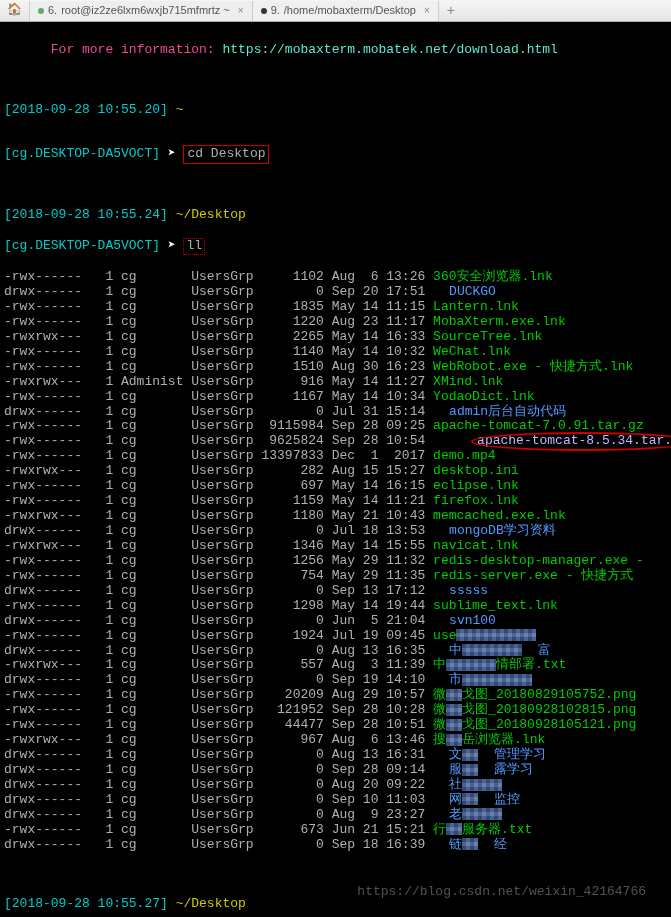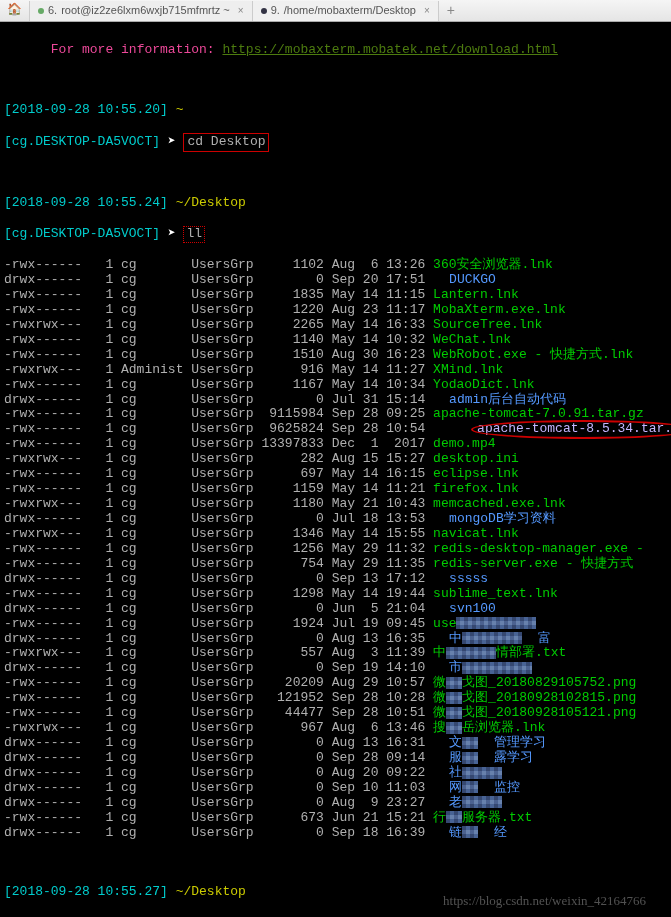--- a/index.html
+++ b/index.html
@@ -48,22 +48,22 @@
     .tab .x { color: #888; font-size: 10px; margin-left: 4px; }
     .tab-plus { padding: 0 8px; font-family: sans-serif; font-size: 14px; color: #888; }
     .terminal { padding: 6px 4px; white-space: pre; }
     .softgray { color: #b0b0b0; }
     .cyan { color: #00cccc; }
     .yellow { color: #cccc00; }
     .white { color: #fff; }
     .green { color: #00cc00; }
     .blue { color: #5599ff; margin-left: 16px; }
     .info-line { color: #ec4899; }
-    .info-link { color: #4d7c0f; text-decoration: underline; }
-    .redbox { display: inline-block; border: 1px solid #c00; padding: 1px 3px; }
+    .info-link { color: #5eead4; }
+    .redbox { display: inline-block; border: 1px solid #c00; padding: 1px 3px; margin-top: 12px; }
     .dotbox { display: inline-block; border: 1px dotted #c00; padding: 0 2px; text-align: right; }
     .ellipse { display: inline-block; color: #c4b5fd; position: relative; margin-left: 44px; }
     .ellipse::after {
       content: "";
       position: absolute;
       left: -6px; right: -6px; top: -2px; bottom: -2px;
       border: 2px solid #c00;
       border-radius: 50%;
     }
     .pixelate {
@@ -71,24 +71,24 @@
       background:
         repeating-linear-gradient(0deg, #4b5870 0 4px, #6b7890 4px 8px),
         repeating-linear-gradient(90deg, #5a6880 0 4px, #7b88a0 4px 8px);
       background-blend-mode: overlay;
       height: 12px;
       vertical-align: middle;
     }
     .row { display: block; white-space: pre; }
     .watermark {
       position: absolute;
-      bottom: 8px;
+      bottom: 17px;
       right: 25px;
       color: rgba(180,180,180,0.45);
-      font-family: Liberation Serif, serif;
+      font-family: Liberation Mono, monospace;
       font-size: 13px;
     }
   </style>
 </head>
 <body>
 
 <div class="tab-bar">
   <div class="home-tab">
     <span class="home-icon">🏠</span>
   </div>

